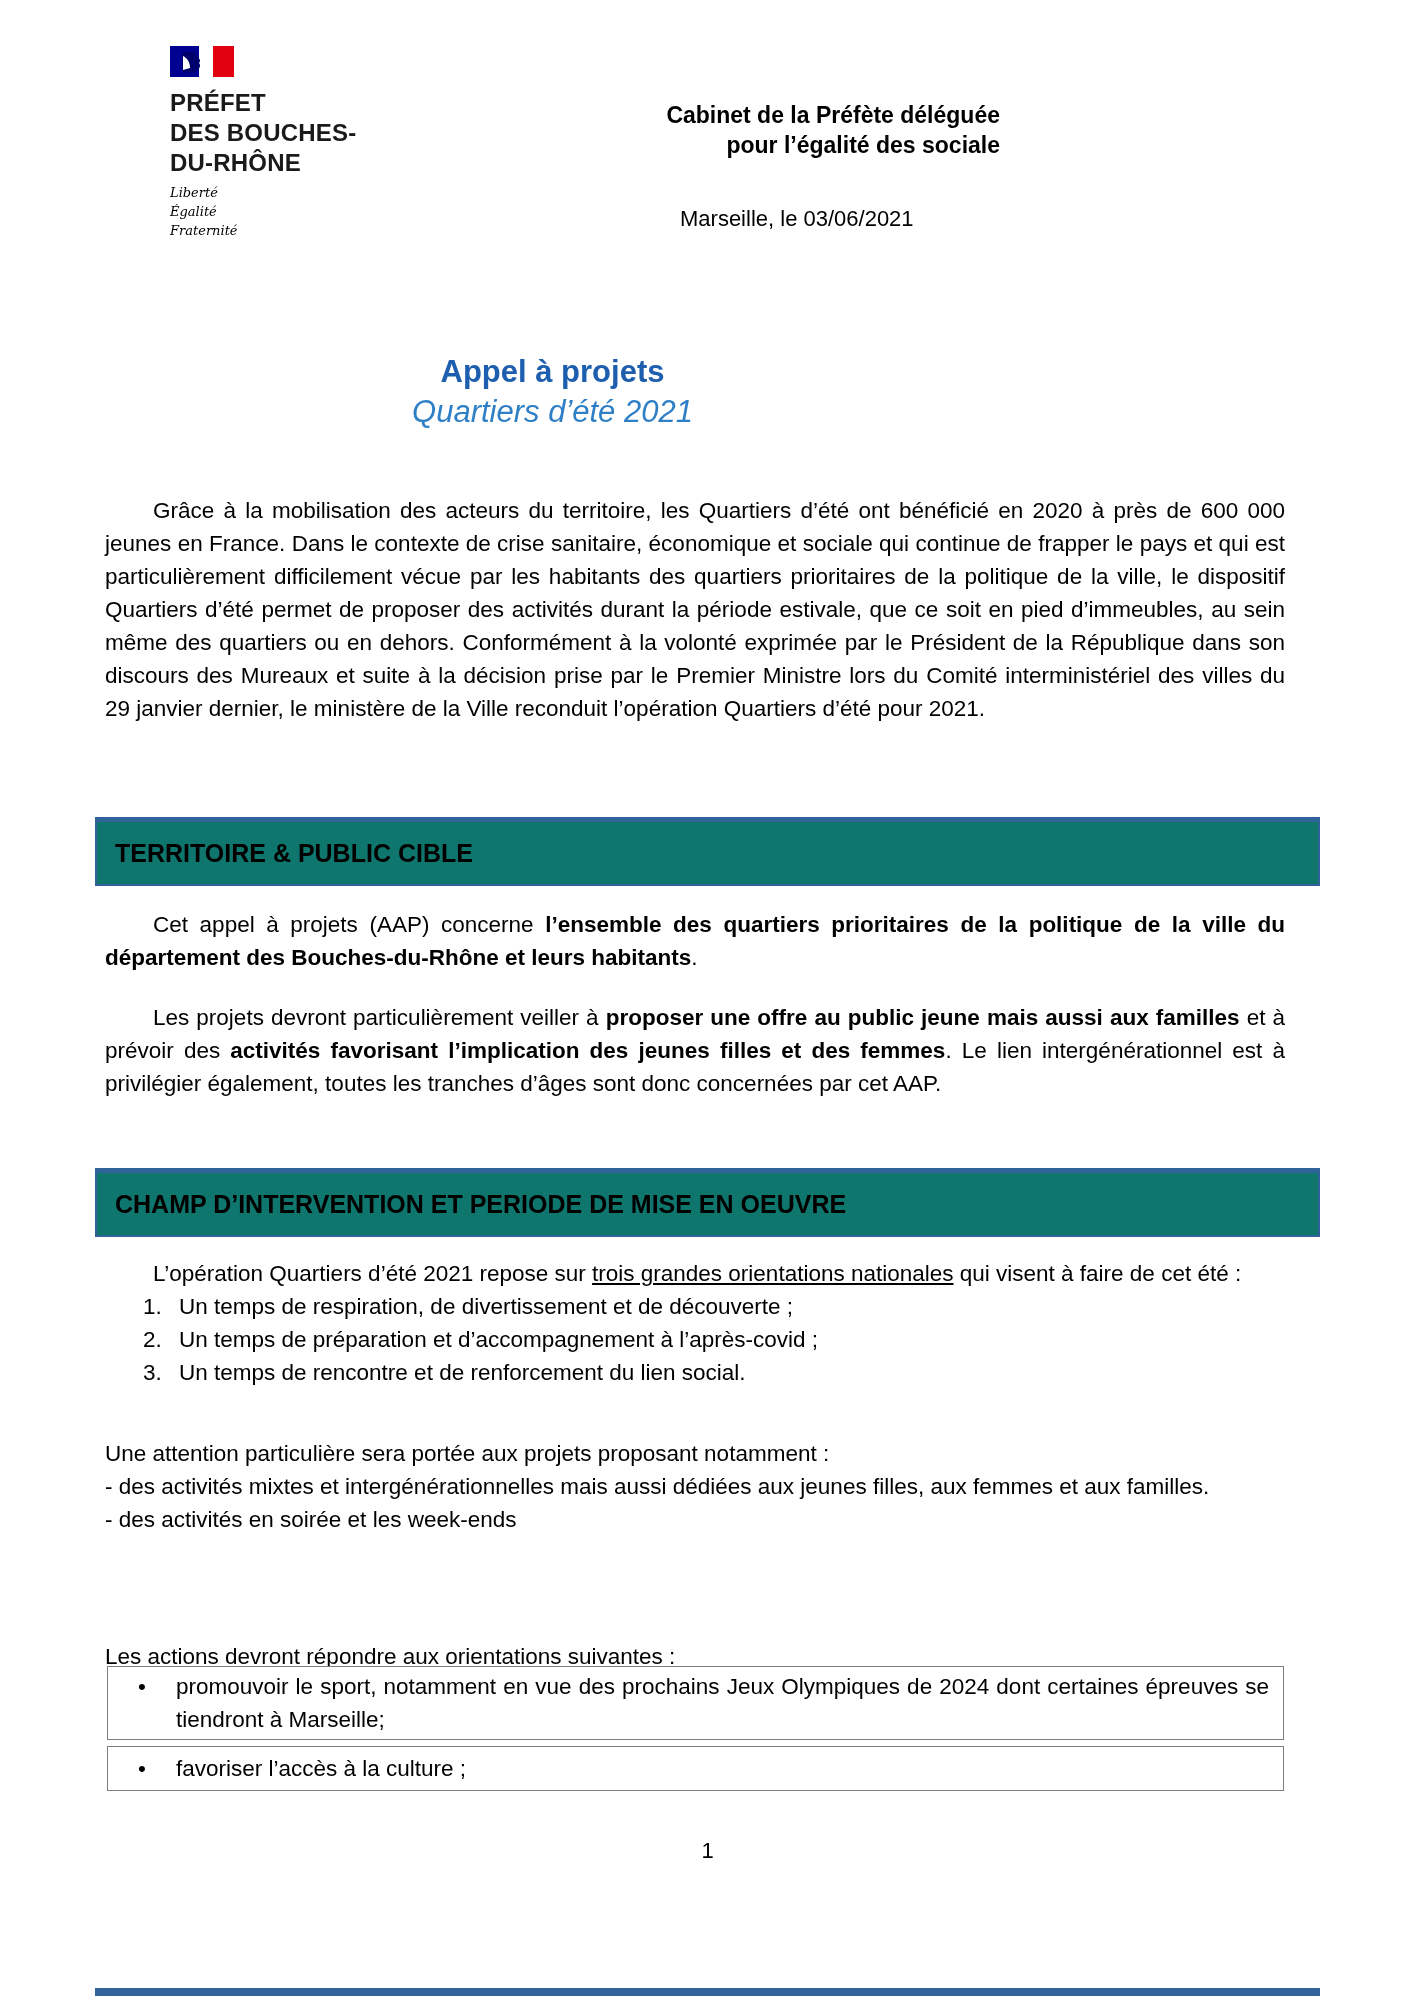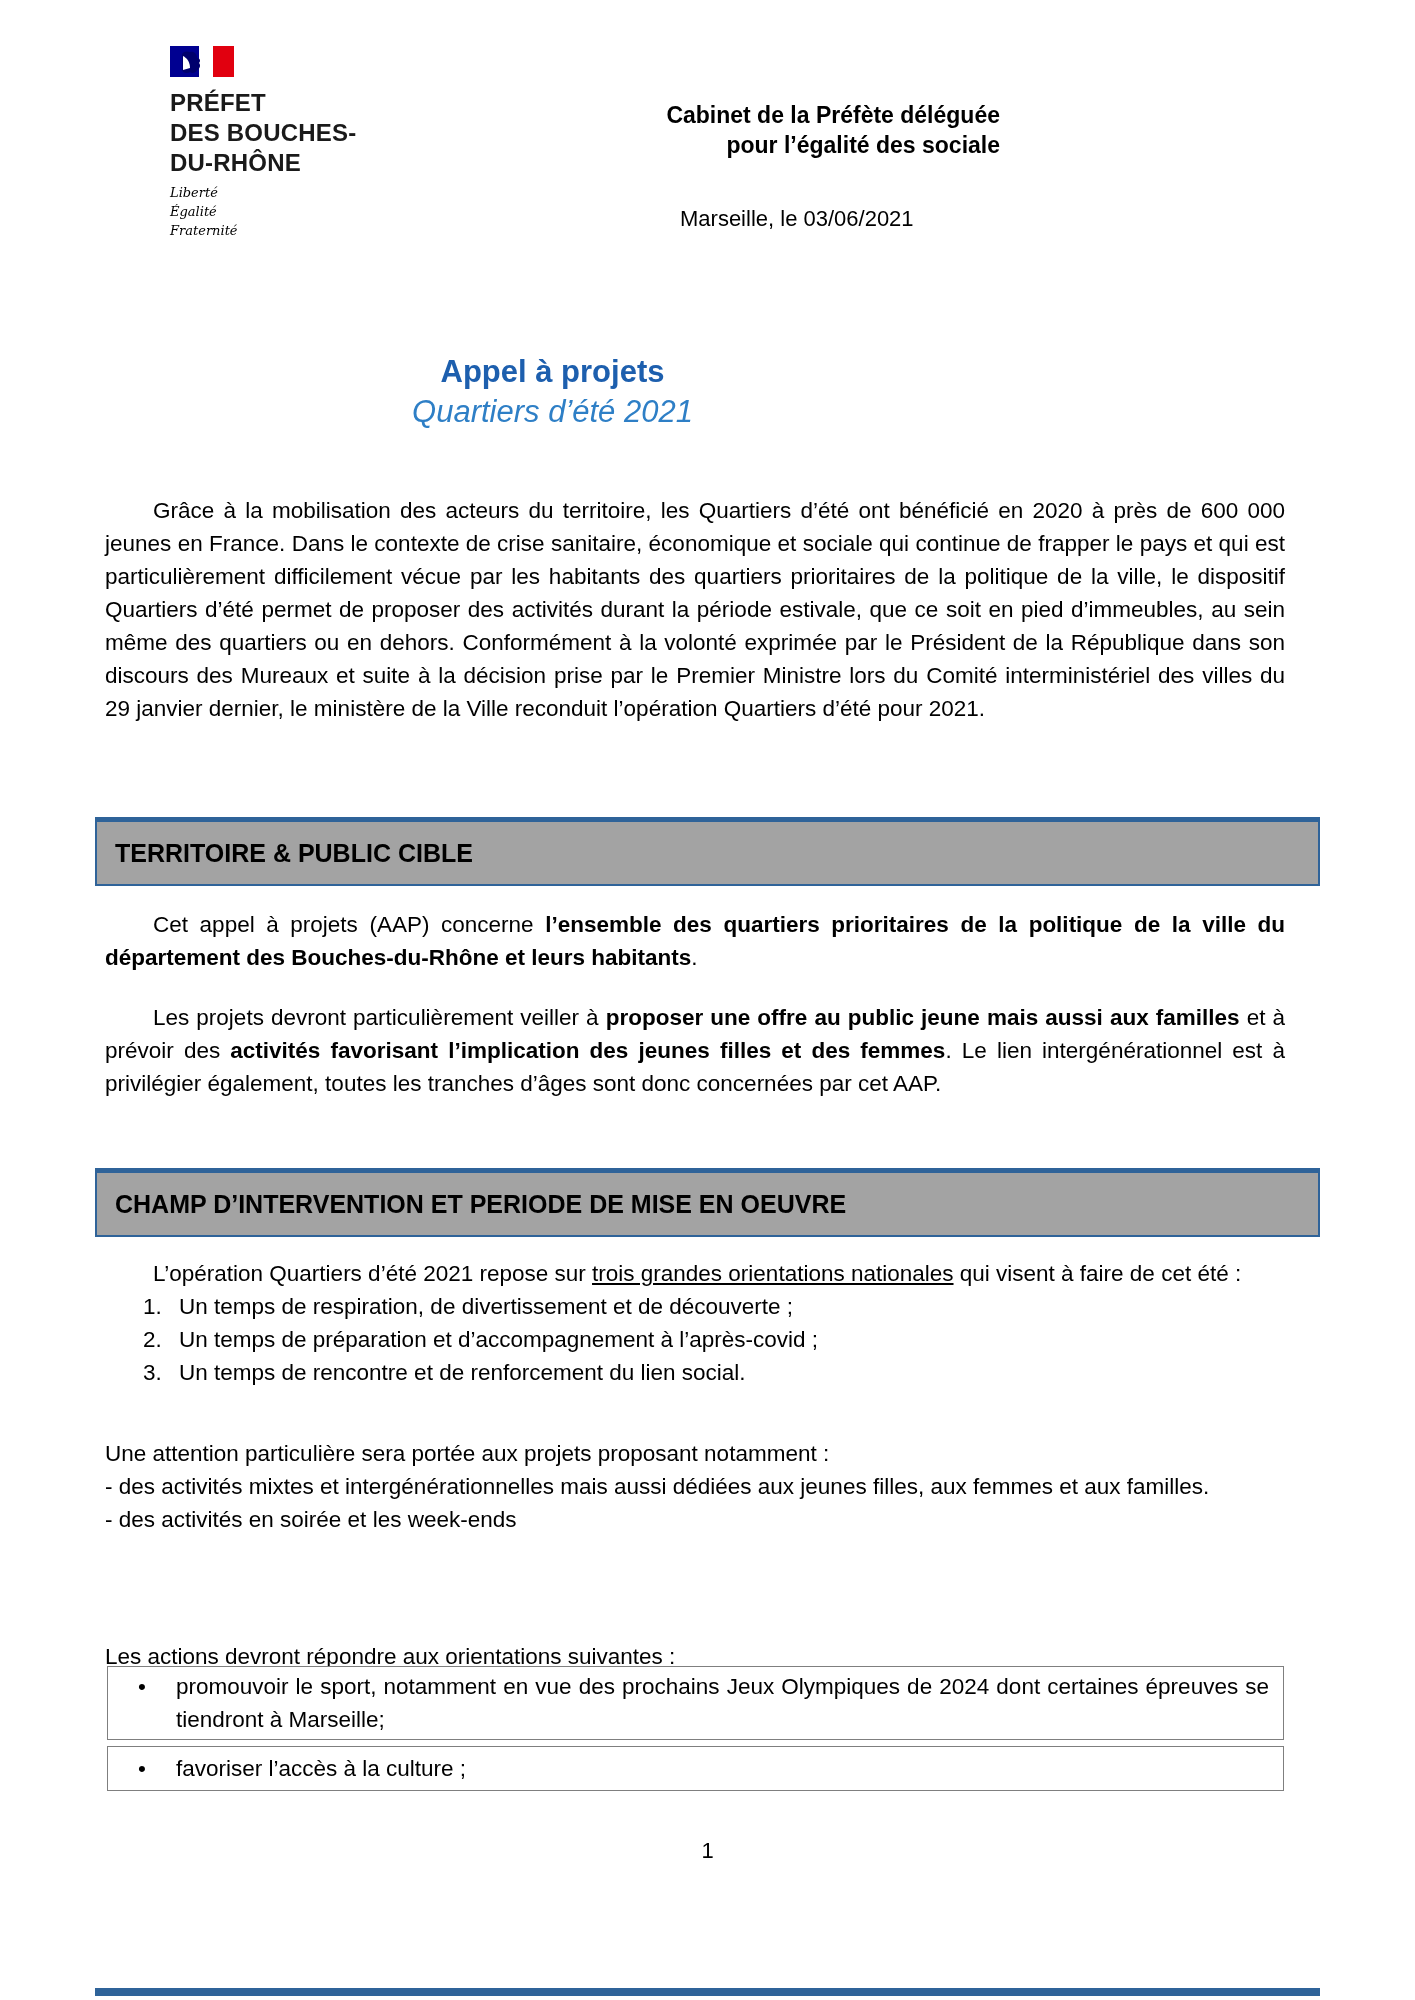--- a/index.html
+++ b/index.html
@@ -27,21 +27,21 @@
   .indent{text-indent:48px;}
   .u{text-decoration:underline;}
   
   .section-box{
     position:absolute;left:95px;width:1225px;height:69px;
     box-sizing:border-box;
     border:2px solid #2f6399;border-top-width:5px;
     display:flex;align-items:center;
     padding-left:18px;
     font-size:25px;font-weight:bold;color:#000;
-    background:#a3a3a3;
+    background:#0f766e;
   }
   
   .olist{margin-top:0;}
   .oli{display:flex;margin-left:38px;}
   .oli .num{width:36px;flex:0 0 36px;}
   .oli .otext{flex:1;text-align:left;}
   
   .plain{text-align:left;}
   
   .action-rows{position:absolute;left:107px;top:1666px;width:1177px;}

